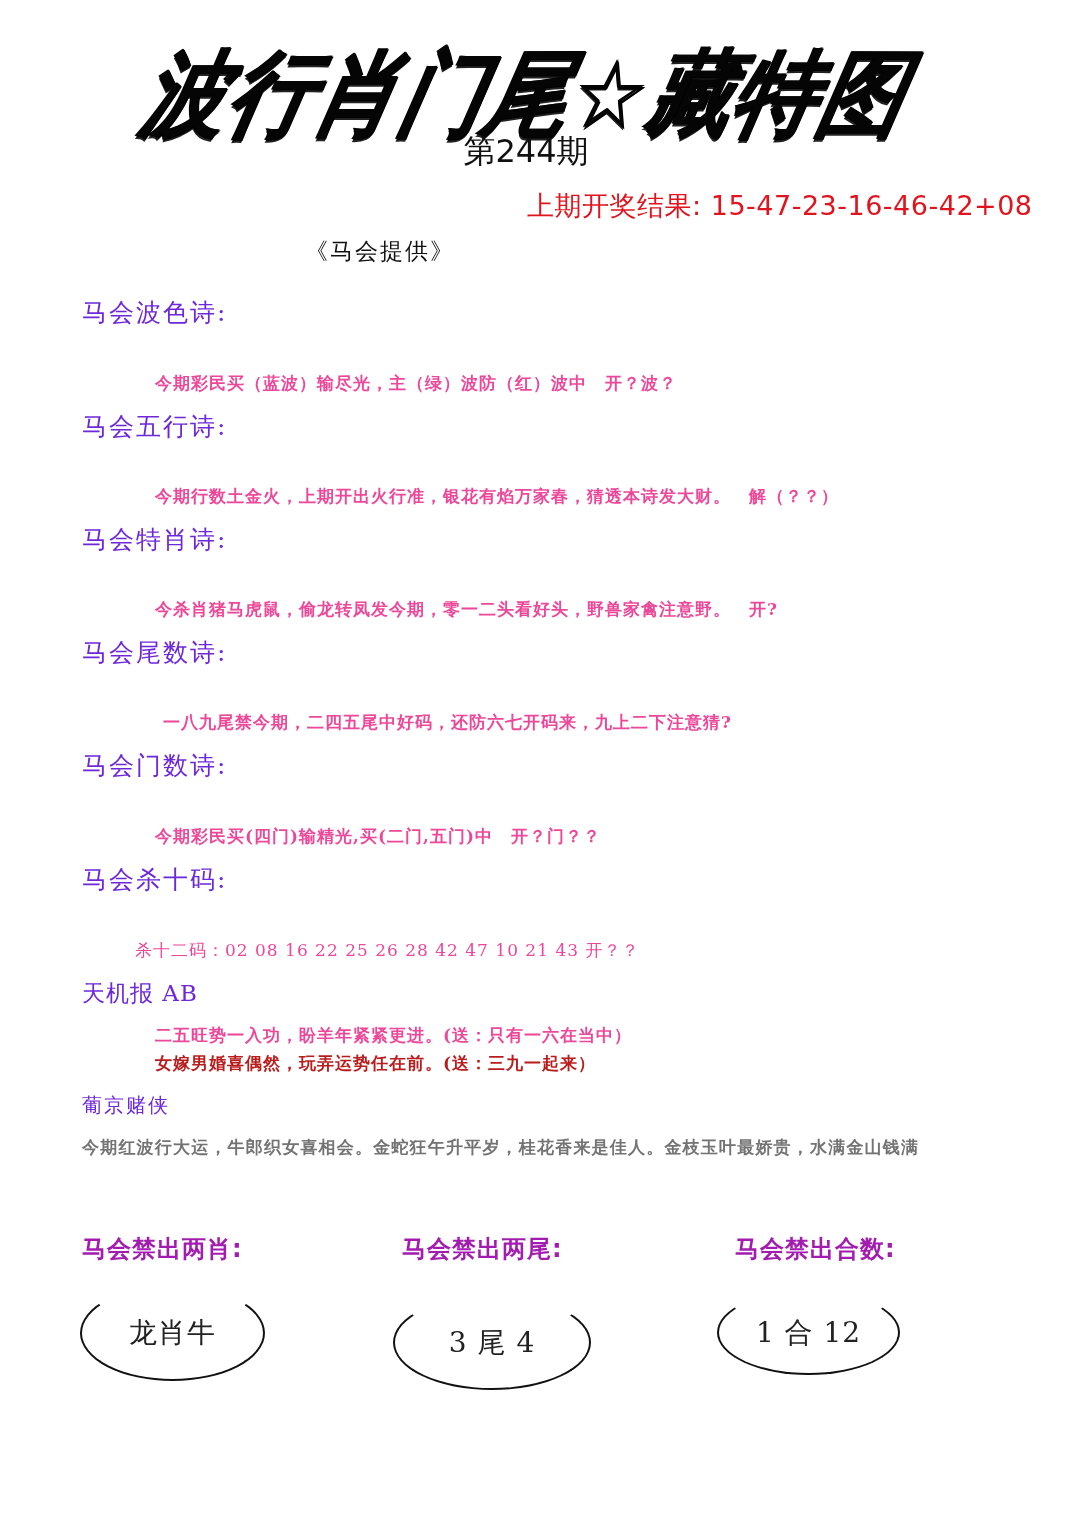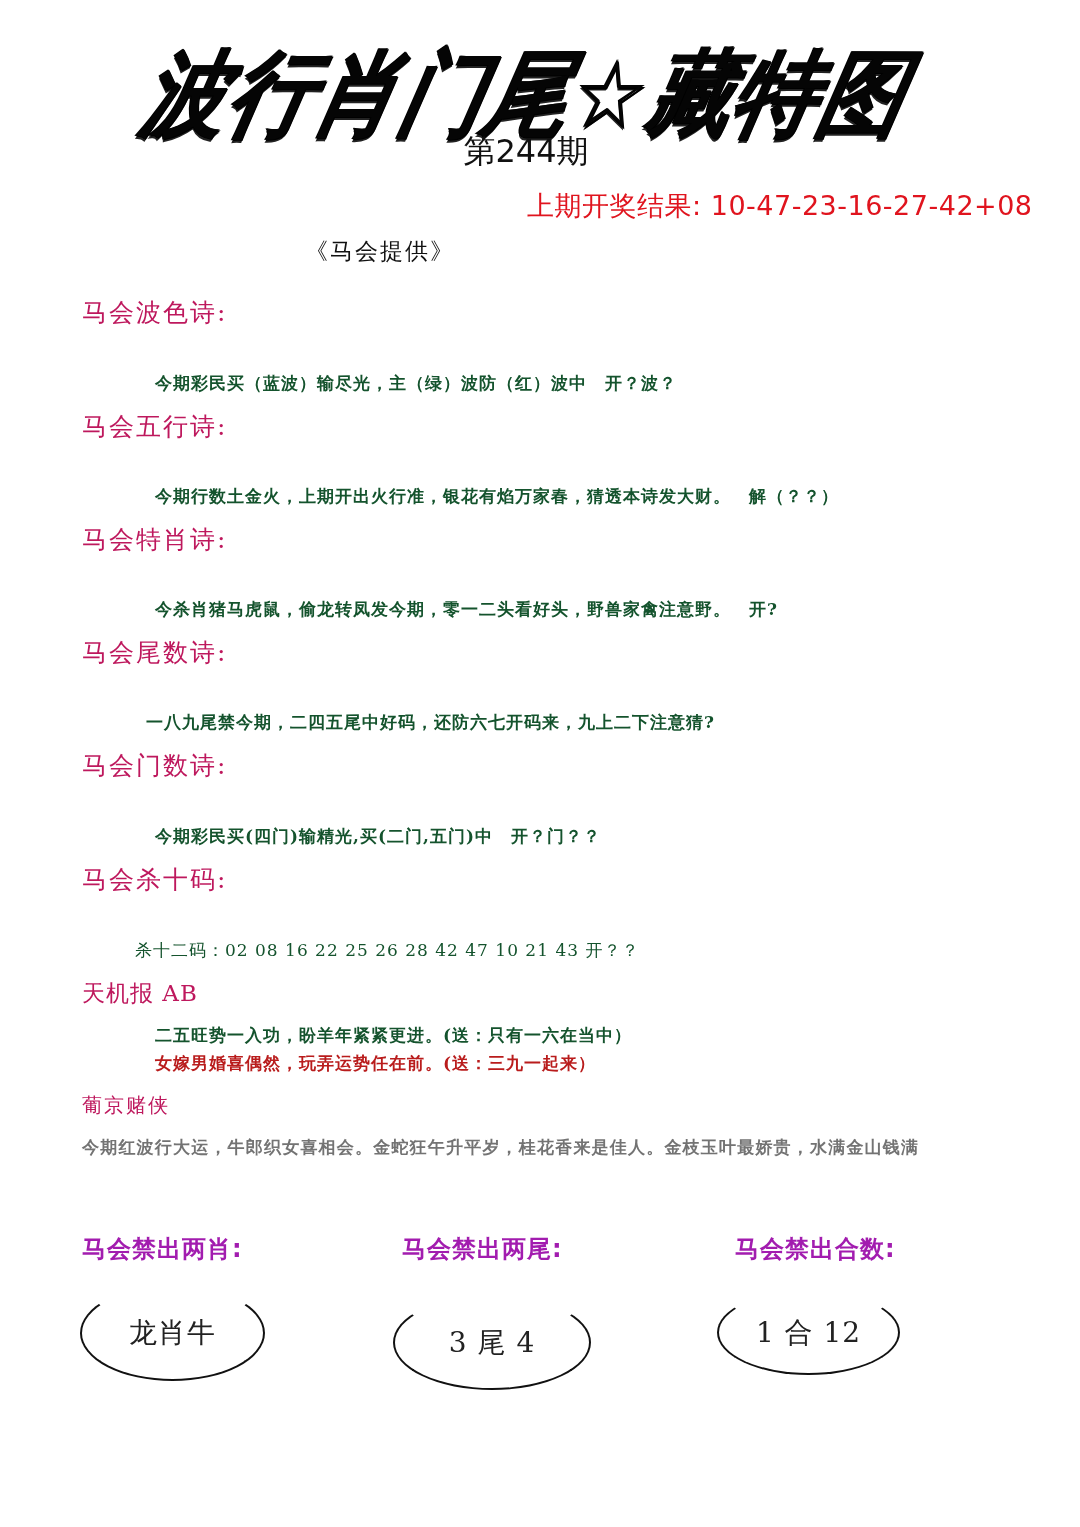--- a/index.html
+++ b/index.html
@@ -19,22 +19,22 @@
   }
   .issue {
     left: 0; width: 1052px; top: 130px; text-align: center;
     font-family: "DejaVu Sans", sans-serif; font-size: 32px; color: #111;
   }
   .last-result {
     left: 527px; top: 188px; font-family: "DejaVu Sans", sans-serif; font-size: 27px; color: #e0141e;
     white-space: nowrap; letter-spacing: 0.5px;
   }
   .provider { left: 305px; top: 236px; font-size: 23px; letter-spacing: 2px; }
-  .sec-title { left: 82px; font-size: 25px; letter-spacing: 2px; color: #be185d; }
-  .poem { font-size: 17px; color: #14532d; white-space: nowrap; letter-spacing: 1px; }
+  .sec-title { left: 82px; font-size: 25px; letter-spacing: 2px; color: #6d28d9; }
+  .poem { font-size: 17px; color: #ec4899; white-space: nowrap; letter-spacing: 1px; }
   .poem.bold { font-weight: bold; }
   .para { left: 82px; width: 900px; font-size: 17px; line-height: 29px; letter-spacing: 1.2px; color: #737373; font-weight: bold; }
   .ban-title { font-family: "DejaVu Sans", sans-serif; font-size: 24px; font-weight: bold; color: #a21caf; letter-spacing: 1px; }
   .oval {
     border: 2.5px solid #111; border-radius: 50%; display: flex; align-items: center; justify-content: center;
     font-size: 28px; color: #222; box-sizing: border-box; border-top-color: transparent; text-align: center;
   }
   .oval-label { letter-spacing: 1px; }
 </style>
 </head>
@@ -49,36 +49,36 @@
   <span>☆</span>
   <span>藏</span>
   <span>特</span>
   <span>图</span>
 </div>
 
 <div class="abs issue">第244期</div>
 
 <div class="abs last-result">
   <span>上期开奖结果:</span>
-  <span>10-47-23-16-27-42+08</span>
+  <span>15-47-23-16-46-42+08</span>
 </div>
 
 <div class="abs provider">《马会提供》</div>
 
 <div class="abs sec-title" style="top:296px">马会波色诗:</div>
 <div class="abs poem bold" style="left:155px;top:372px">今期彩民买（蓝波）输尽光，主（绿）波防（红）波中　开？波？</div>
 
 <div class="abs sec-title" style="top:410px">马会五行诗:</div>
 <div class="abs poem bold" style="left:155px;top:485px">今期行数土金火，上期开出火行准，银花有焰万家春，猜透本诗发大财。　解（？？）</div>
 
 <div class="abs sec-title" style="top:523px">马会特肖诗:</div>
 <div class="abs poem bold" style="left:155px;top:598px">今杀肖猪马虎鼠，偷龙转凤发今期，零一二头看好头，野兽家禽注意野。　开?</div>
 
 <div class="abs sec-title" style="top:636px">马会尾数诗:</div>
-<div class="abs poem bold" style="left:146px;top:711px">一八九尾禁今期，二四五尾中好码，还防六七开码来，九上二下注意猜?</div>
+<div class="abs poem bold" style="left:163px;top:711px">一八九尾禁今期，二四五尾中好码，还防六七开码来，九上二下注意猜?</div>
 
 <div class="abs sec-title" style="top:749px">马会门数诗:</div>
 <div class="abs poem bold" style="left:155px;top:825px">今期彩民买(四门)输精光,买(二门,五门)中　开？门？？</div>
 
 <div class="abs sec-title" style="top:863px">马会杀十码:</div>
 <div class="abs poem" style="left:135px;top:939px">杀十二码：02 08 16 22 25 26 28 42 47 10 21 43 开？？</div>
 
 <div class="abs sec-title" style="top:978px;font-size:23px;letter-spacing:1px">天机报 AB</div>
 <div class="abs poem bold" style="left:155px;top:1024px">二五旺势一入功，盼羊年紧紧更进。(送：只有一六在当中）</div>
 <div class="abs poem" style="left:155px;top:1052px;font-weight:bold;color:#b91c1c">女嫁男婚喜偶然，玩弄运势任在前。(送：三九一起来）</div>

